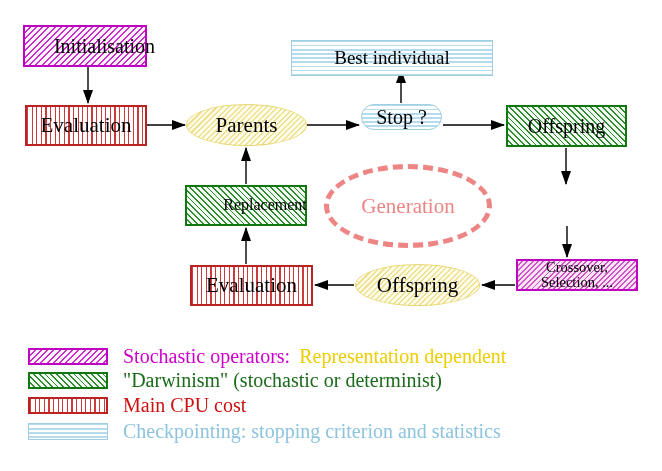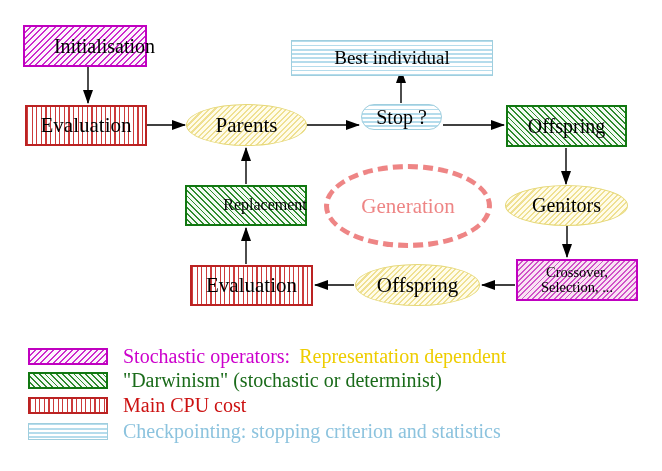--- a/index.html
+++ b/index.html
@@ -39,21 +39,21 @@
   }
   
   #n-initialisation { left:23px;  top:25px;  width:124px; height:42px; font-size:20px; }
   #n-evaluation-top { left:25px;  top:105px; width:122px; height:41px; font-size:21px; }
   #n-parents        { left:186px; top:104px; width:121px; height:42px; font-size:21px;text-align:right; }
   #n-best-individual{ left:291px; top:40px;  width:202px; height:36px; font-size:19px; border-width:1px; }
   #n-stop           { left:361px; top:104px; width:81px;  height:26px; font-size:20px; border-radius:13px; }
   #n-selection      { left:506px; top:105px; width:121px; height:42px; font-size:20px; }
   #n-replacement    { left:185px; top:185px; width:122px; height:41px; font-size:16px;padding-left:38px; }
   #n-genitors       { left:505px; top:185px; width:123px; height:41px; font-size:20px; }
-  #n-crossover      { left:516px; top:259px; width:122px; height:42px; font-size:14.5px; flex-direction:column; }
+  #n-crossover      { left:516px; top:259px; width:122px; height:32px; font-size:14.5px; flex-direction:column; }
   #n-evaluation-bot { left:190px; top:265px; width:123px; height:41px; font-size:21px; }
   #n-offspring      { left:355px; top:264px; width:125px; height:42px; font-size:21px; }
   #n-generation {
     left:324px; top:164px; width:168px; height:84px; font-size:21px;
     border:5px dashed #ee8585; border-radius:50%; color:#ee8585; background:transparent;
   }
   
   #arrows { position:absolute; left:0; top:0; width:662px; height:471px; pointer-events:none; }
   #arrows line { stroke:#000; stroke-width:1.4; }
   
@@ -100,21 +100,20 @@
   <div id="n-best-individual" class="node stripes-cyan">Best individual</div>
 
   <div id="n-stop" class="node stripes-cyan">Stop ?</div>
 
   <div id="n-selection" class="node hatch-green">Offspring</div>
 
   <div id="n-replacement" class="node hatch-green">Replacement</div>
 
   <div id="n-generation" class="node">Generation</div>
 
-  <div id="n-genitors" class="node ellipse-yellow">Genitors</div>
 
   <div id="n-crossover" class="node hatch-magenta-dense">
     <span>Crossover,</span>
     <span>Selection, ...</span>
   </div>
 
   <div id="n-evaluation-bot" class="node stripes-red">Evaluation</div>
 
   <div id="n-offspring" class="node ellipse-yellow">Offspring</div>
 

